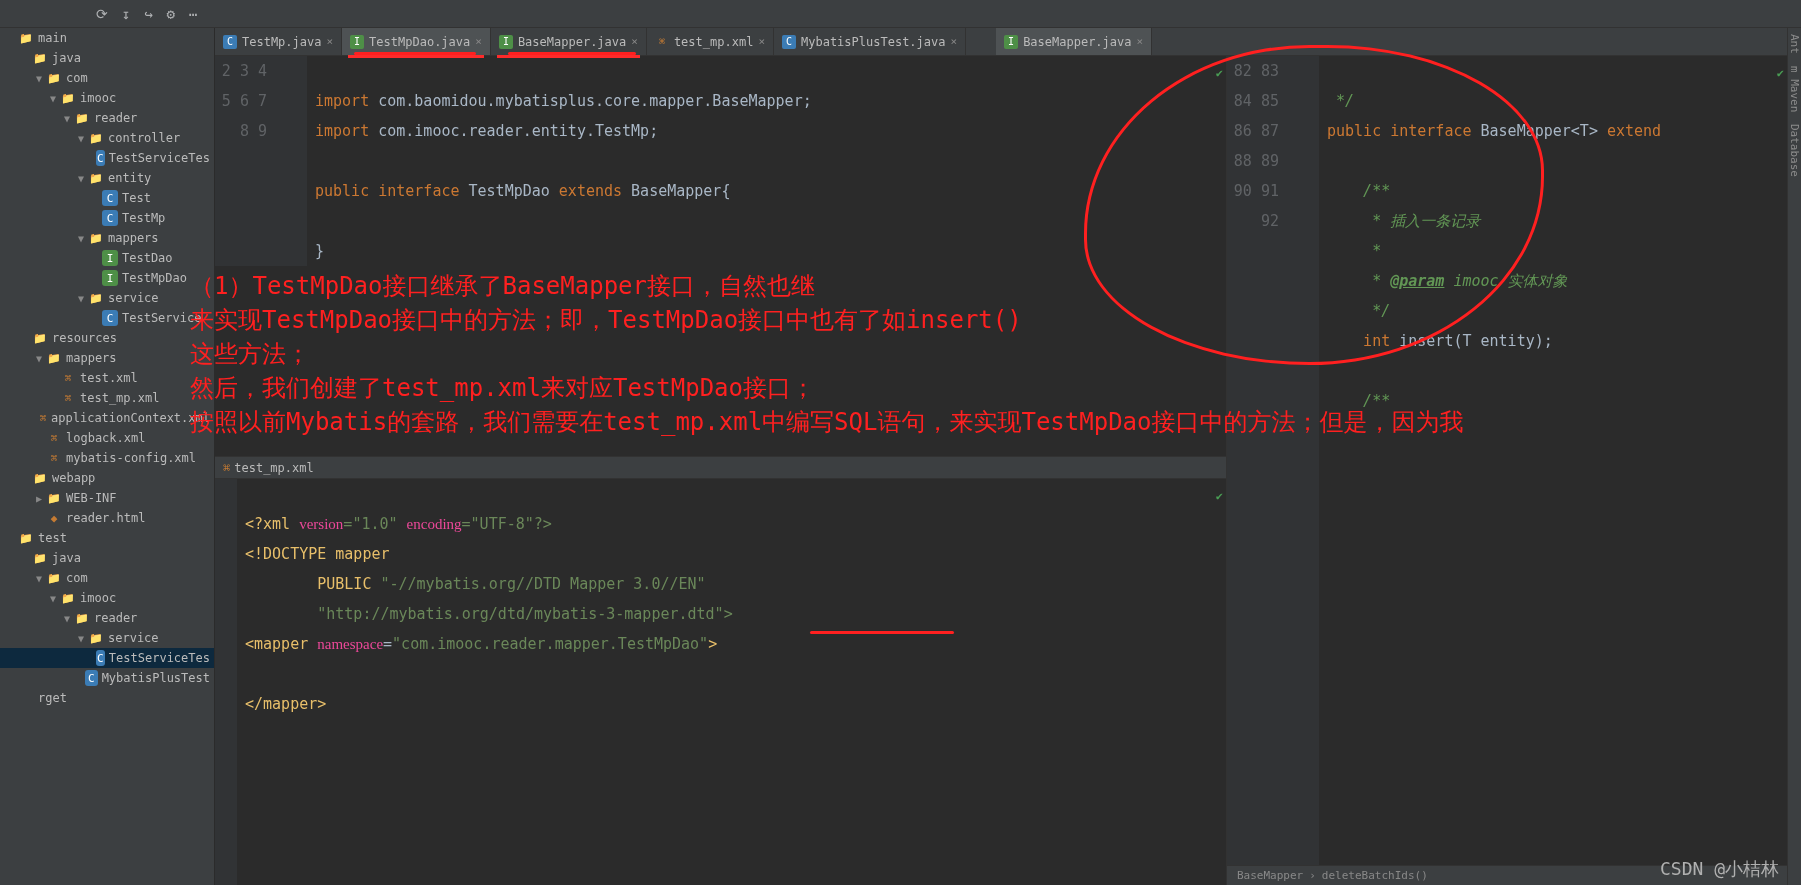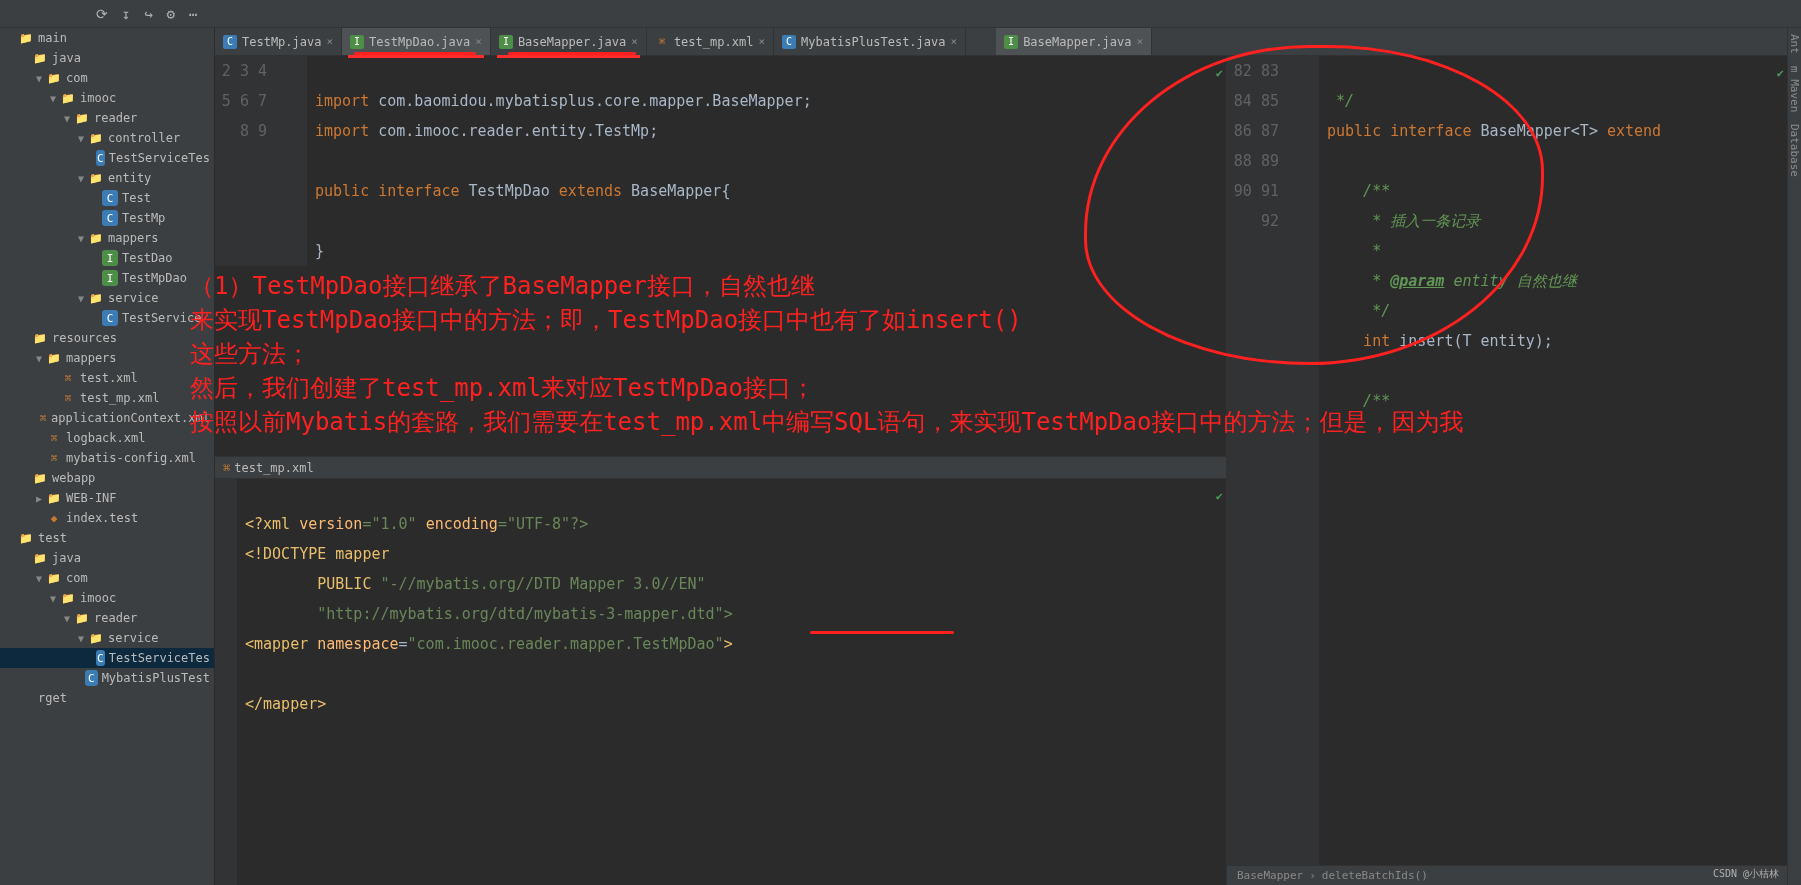--- a/index.html
+++ b/index.html
@@ -37,33 +37,33 @@
   .mini-tab { height: 22px; background: #3c3f41; display: flex; align-items: center; padding: 0 8px; font-size: 12px; color: #bbb; border-bottom:1px solid #323232;}
   .mini-tab .ticon {margin-right:4px;}
 
   .code-area { flex: 1; display: flex; background: #2b2b2b; font-family: Consolas, monospace; font-size: 15px; line-height: 30px; position: relative;}
   .gutter { width: 70px; background: #313335; color: #606366; text-align: right; padding-right: 18px; user-select: none; }
   .gicon-col { width: 22px; background: #313335;}
   .code { flex: 1; white-space: pre; padding-left: 8px; }
 
   .kw { color: #cc7832; }
   .str { color: #6a8759; }
-  .attr { color: #fdba74; }
+  .attr { color: #ec4899; font-family: Liberation Serif, serif; }
   .comment { color: #629755; font-style: italic; }
   .doccomment { color: #629755; font-style: italic; }
   .docparam { color: #629755; font-style: italic; text-decoration: underline; font-weight: bold; text-align: right;}
   .xmltag { color: #e8bf6a; }
   .green-check { position: absolute; top: 2px; right: 3px; color: #499c54; font-size: 12px; }
 
   .annotation-text { position: absolute; color: #ff2020; font-size: 24px; font-weight: 500; z-index: 20; line-height: 34px; pointer-events: none; }
   .red-pen { position: absolute; border: 3px solid #ff2020; border-radius: 50% 48% 52% 50% / 60% 40% 60% 40%; z-index: 15; pointer-events: none; }
   .red-underline { position: absolute; height: 3px; background: #ff2020; z-index: 15; border-radius: 2px;}
 
   .breadcrumb { height: 20px; background: #3c3f41; font-size: 11px; color: #888; display: flex; align-items: center; padding: 0 10px; gap: 6px; border-top: 1px solid #323232;}
-  .watermark { position: absolute; right: 22px; bottom: 4px; color: #b0b0b0; font-size: 10px; z-index: 30; }
+  .watermark { position: absolute; right: 22px; bottom: 4px; color: #b0b0b0; font-size: 18px; z-index: 30; }
 </style>
 </head>
 <body>
 
 <div class="top-toolbar">
   <span class="toolbar-icon" style="margin-left:88px">⟳</span>
   <span class="toolbar-icon">↧</span>
   <span class="toolbar-icon">↪</span>
   <span class="toolbar-icon">⚙</span>
   <span class="toolbar-icon">⋯</span>
@@ -194,21 +194,21 @@
         <span>webapp</span>
       </div>
       <div class="tree-item" style="padding-left: 32px;">
         <span class="arrow">▶</span>
         <span class="ticon folder">📁</span>
         <span>WEB-INF</span>
       </div>
       <div class="tree-item" style="padding-left: 32px;">
         <span class="arrow"></span>
         <span class="ticon html">◆</span>
-        <span>index.test</span>
+        <span>reader.html</span>
       </div>
       <div class="tree-item" style="padding-left: 4px;">
         <span class="arrow"></span>
         <span class="ticon folder">📁</span>
         <span>test</span>
       </div>
       <div class="tree-item" style="padding-left: 18px;">
         <span class="arrow"></span>
         <span class="ticon folder">📁</span>
         <span>java</span>
@@ -351,21 +351,21 @@
 92
 </div>
           <div class="gicon-col"></div>
           <div class="code">
 <span class="comment"> */</span>
 <span class="kw">public </span><span class="kw">interface </span><span>BaseMapper&lt;T&gt; </span><span class="kw">extend</span>
 
 <span class="doccomment">    /**</span>
 <span class="doccomment">     * 插入一条记录</span>
 <span class="doccomment">     *</span>
-<span class="doccomment">     * </span><span class="docparam">@param</span><span class="doccomment"> entity 自然也继</span>
+<span class="doccomment">     * </span><span class="docparam">@param</span><span class="doccomment"> imooc 实体对象</span>
 <span class="doccomment">     */</span>
 <span class="kw">    int </span><span>insert(T entity);</span>
 
 <span class="doccomment">    /**</span>
 </div>
         </div>
         <div class="breadcrumb">
           <span>BaseMapper</span>
           <span>›</span>
           <span>deleteBatchIds()</span>

